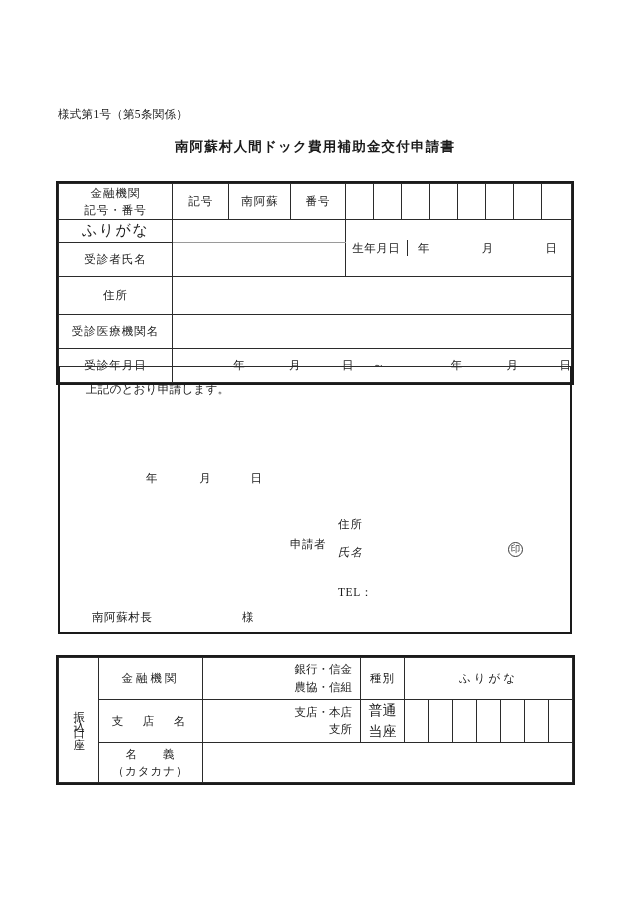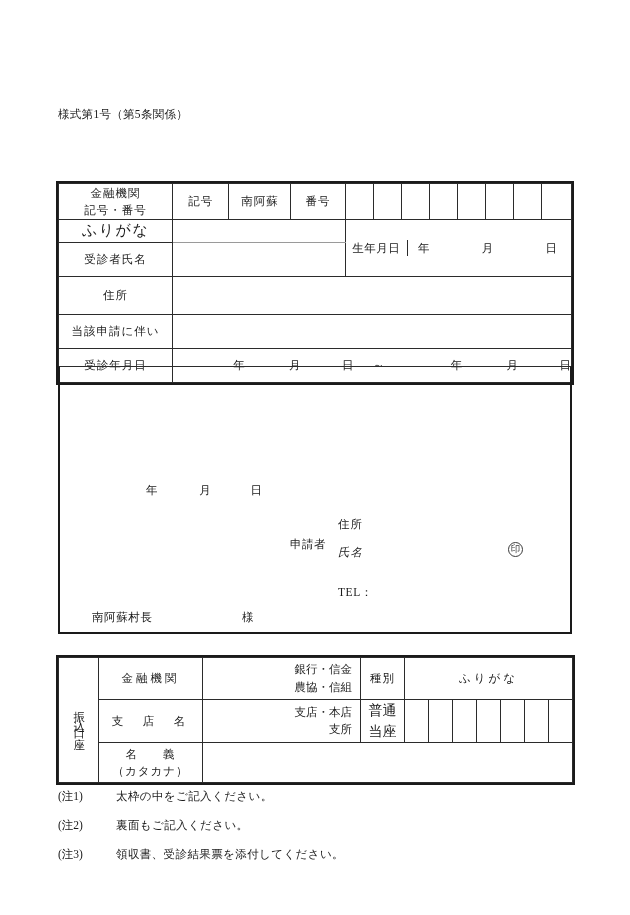--- a/index.html
+++ b/index.html
@@ -98,21 +98,21 @@
     width: 486px;
     font-size: 11.8px;
     line-height: 2.05;
     text-align: justify;
   }
   .stmt-text p { margin: 0; }
   .indent1 { text-indent: 1em; }
 
   .sig-date {
     position: absolute;
-    left: 86px; top: 116px;
+    left: 86px; top: 104px;
     font-size: 11.5px;
     white-space: nowrap;
   }
   .sig-date .sp1 { display: inline-block; width: 36px; }
   .sig-date .sp2 { display: inline-block; width: 34px; }
 
   .applicant-label {
     position: absolute;
     left: 230px; top: 170px;
     font-size: 11.5px;
@@ -188,20 +188,21 @@
   .note-row:last-child { margin-bottom: 0; }
   .note-no { width: 58px; flex: 0 0 58px; }
   .note-txt { letter-spacing: 0.4px; }
 </style>
 </head>
 <body>
 
 <div class="page">
 
   <div class="form-no">様式第1号（第5条関係）</div>
+  <div class="doc-title">南阿蘇村人間ドック費用補助金交付申請書</div>
 
   <table class="tbl outer-frame" id="main-table">
     <colgroup>
       <col style="width:114px">
       <col style="width:56px">
       <col style="width:62px">
       <col style="width:54px">
       <col style="width:28px">
         <col style="width:28px">
         <col style="width:28px">
@@ -256,21 +257,21 @@
       <td class="lbl" style="height:34px">受診者氏名</td>
       <td colspan="3"></td>
     </tr>
 
     <tr>
       <td class="lbl" style="height:38px">住所</td>
       <td colspan="11"></td>
     </tr>
 
     <tr>
-      <td class="lbl" style="height:34px">当該申請に伴い</td>
+      <td class="lbl" style="height:34px">受診医療機関名</td>
       <td colspan="11"></td>
     </tr>
 
     <tr>
       <td class="lbl" style="height:34px">受診年月日</td>
       <td colspan="11" style="padding:0">
         <div class="dateline">
           <span class="k">年</span>
           <span class="gap-a"></span>
           <span class="k">月</span>
@@ -285,20 +286,21 @@
           <span class="gap-b"></span>
           <span class="k">日</span>
         </div>
       </td>
     </tr>
   </tbody>
     </table>
 
   <div id="statement-block">
     <div class="stmt-text">
+      <p class="indent1">上記のとおり申請します。</p>
     </div>
 
     <div class="sig-date">
       <span>年</span>
       <span class="sp1"></span>
       <span>月</span>
       <span class="sp2"></span>
       <span>日</span>
     </div>
 
@@ -372,28 +374,14 @@
     <tr>
       <td class="lbl lbl-2line" style="height:40px">
         <div>名　　義</div>
         <div>（カタカナ）</div>
       </td>
       <td colspan="9"></td>
     </tr>
   </tbody>
     </table>
 
-  <div class="notes">
-    <div class="note-row">
-      <span class="note-no">(注1)</span>
-      <span class="note-txt">太枠の中をご記入ください。</span>
-    </div>
-    <div class="note-row">
-      <span class="note-no">(注2)</span>
-      <span class="note-txt">裏面もご記入ください。</span>
-    </div>
-    <div class="note-row">
-      <span class="note-no">(注3)</span>
-      <span class="note-txt">領収書、受診結果票を添付してください。</span>
-    </div>
-  </div>
 
 </div>
 
 </body></html>

